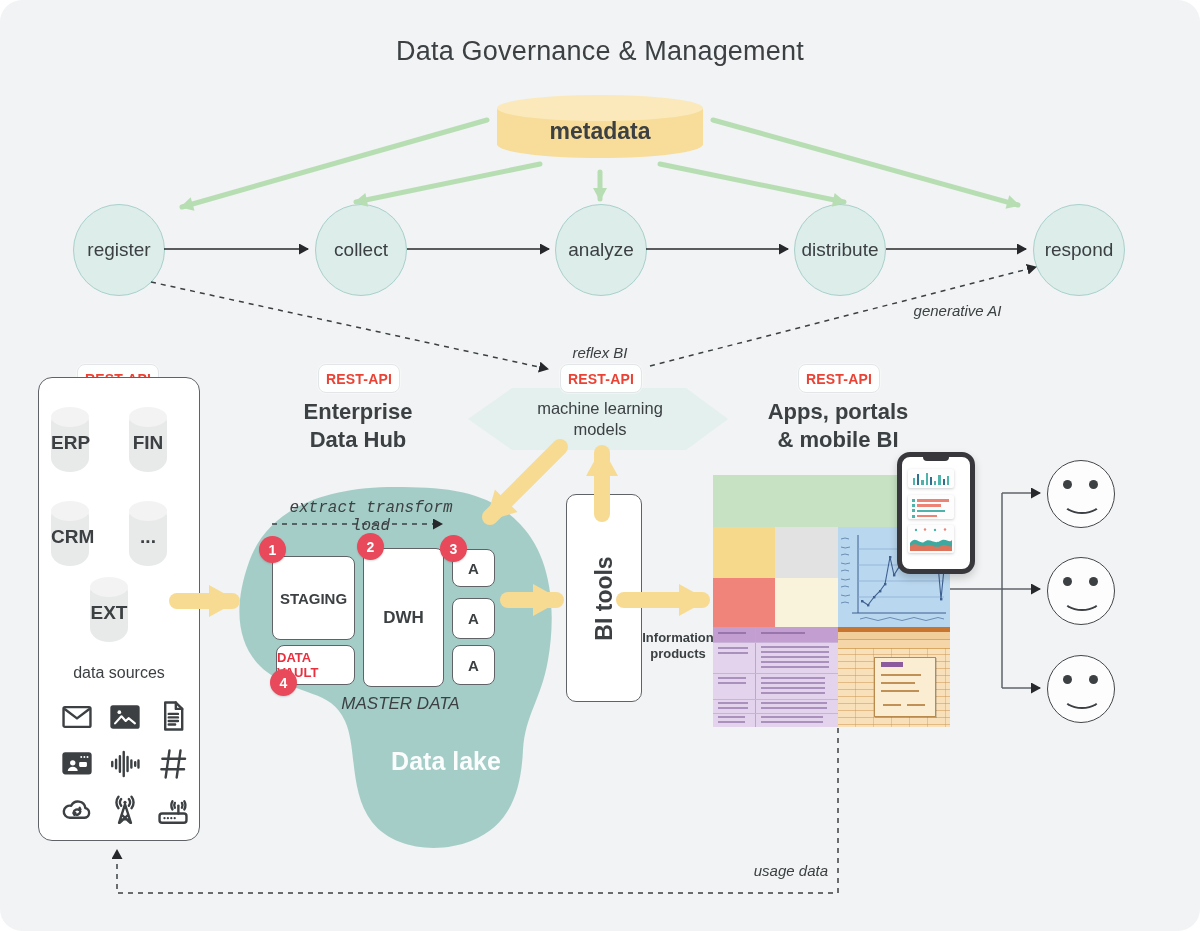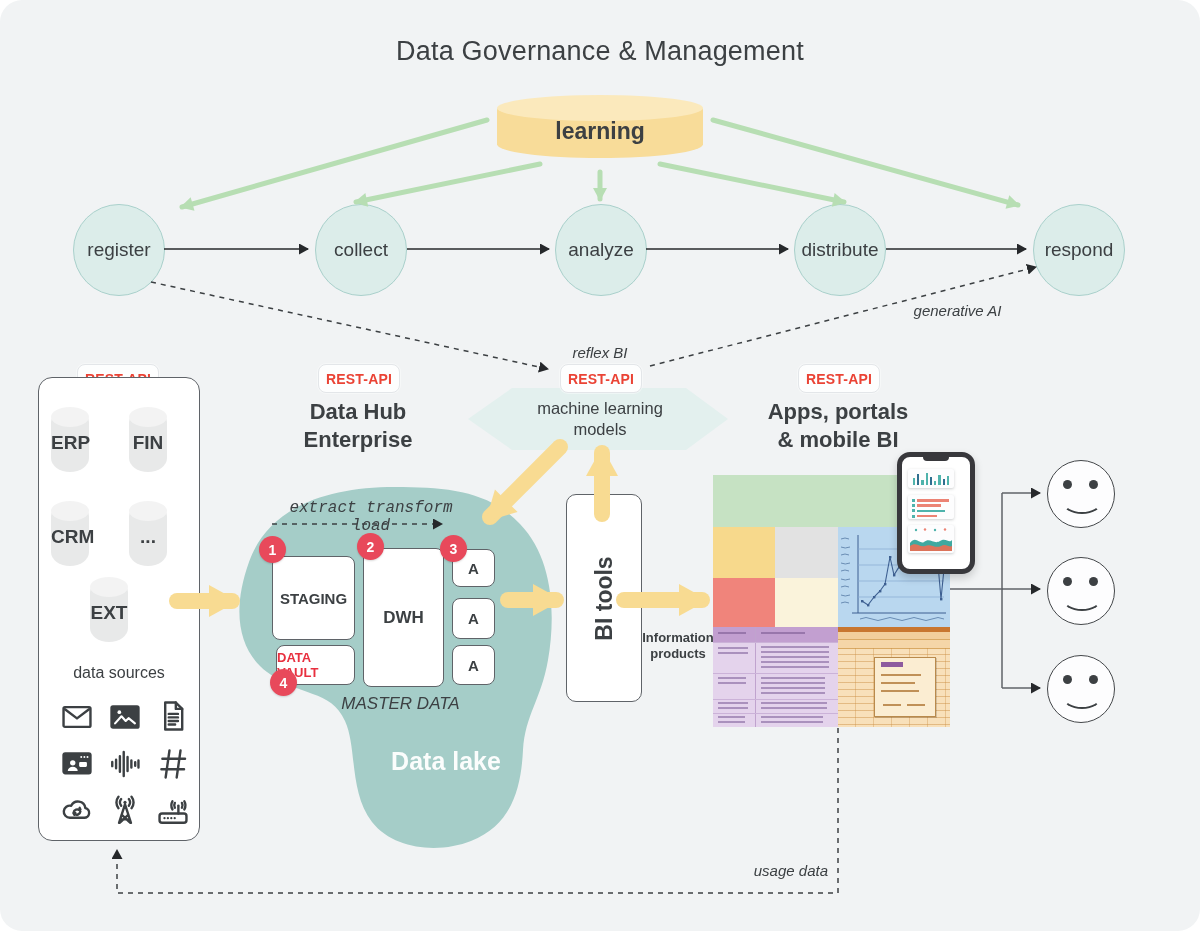--- a/index.html
+++ b/index.html
@@ -96,21 +96,21 @@
       C 556 614 553 558 520 524
       C 489 491 448 487 395 487 Z"></path>
     <polygon fill="#E3F0EE" points="468,419 512,388 686,388 728,419 686,450 512,450"></polygon>
   </svg>
 
   <div class="abs main-title">Data Governance &amp; Management</div>
 
   <div class="cyl meta-cyl">
     <div class="body"></div>
     <div class="cap"></div>
-    <div class="lbl">learning</div>
+    <div class="lbl">metadata</div>
   </div>
 
   <div class="pcircle" style="left:315px;top:204px;">
       <span>collect</span>
     </div>
   <div class="pcircle" style="left:73px;top:204px;">
       <span>register</span>
     </div>
   <div class="pcircle" style="left:555px;top:204px;">
       <span>analyze</span>
@@ -221,22 +221,22 @@
           <path d="M13.3 10.4 a3.6 3.6 0 0 1 0-3.4 M18.3 7 a3.6 3.6 0 0 1 0 3.4 M11.6 11.6 a6 6 0 0 1 0-5.8 M20 5.8 a6 6 0 0 1 0 5.8"></path>
           <circle cx="6" cy="17.8" r="0.8" fill="#3C4043" stroke="none"></circle>
           <circle cx="8.4" cy="17.8" r="0.8" fill="#3C4043" stroke="none"></circle>
           <circle cx="10.8" cy="17.8" r="0.8" fill="#3C4043" stroke="none"></circle>
           <circle cx="13.2" cy="17.8" r="0.8" fill="#3C4043" stroke="none"></circle>
         </svg>
     </div>
   </div>
 
   <div class="sect-title" style="left:268px;top:398px;width:180px;">
+    <span style="display:block">Enterprise</span>
     <span style="display:block">Data Hub</span>
-    <span style="display:block">Enterprise</span>
   </div>
 
   <div class="ann" style="left:276px;top:499px;width:190px;text-align:center;font-size:16px;font-family:Liberation Mono, monospace;">extract transform load</div>
 
   <div class="wbox" style="left:363px;top:548px;width:79px;height:137px;font-size:17px;">
       <span>DWH</span>
     </div>
   <div class="wbox" style="left:272px;top:556px;width:81px;height:82px;font-size:15px;">
       <span>STAGING</span>
     </div>

